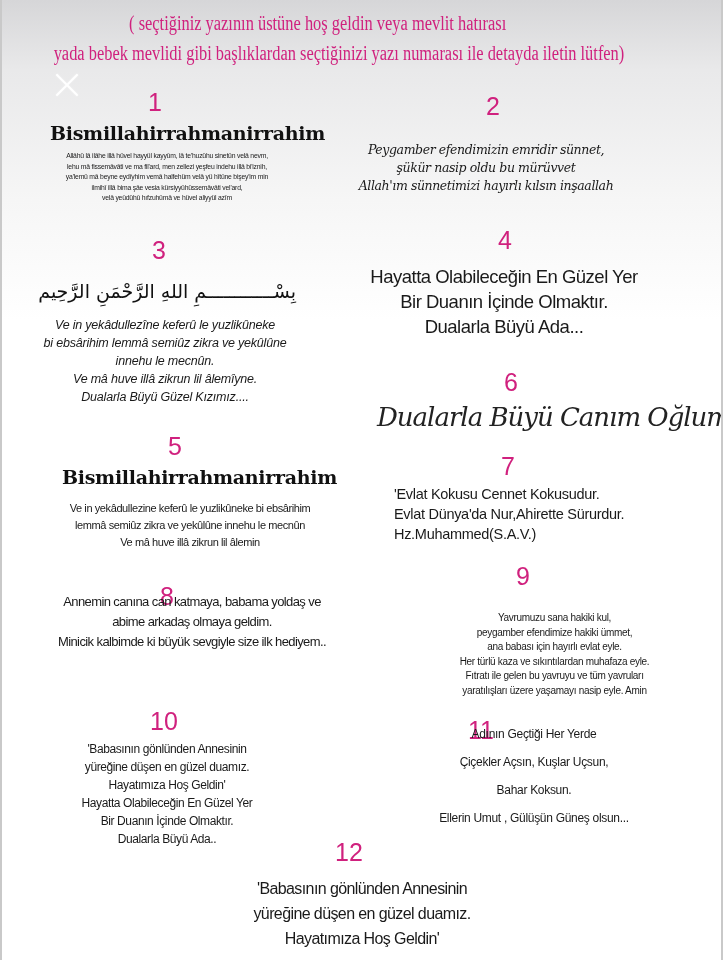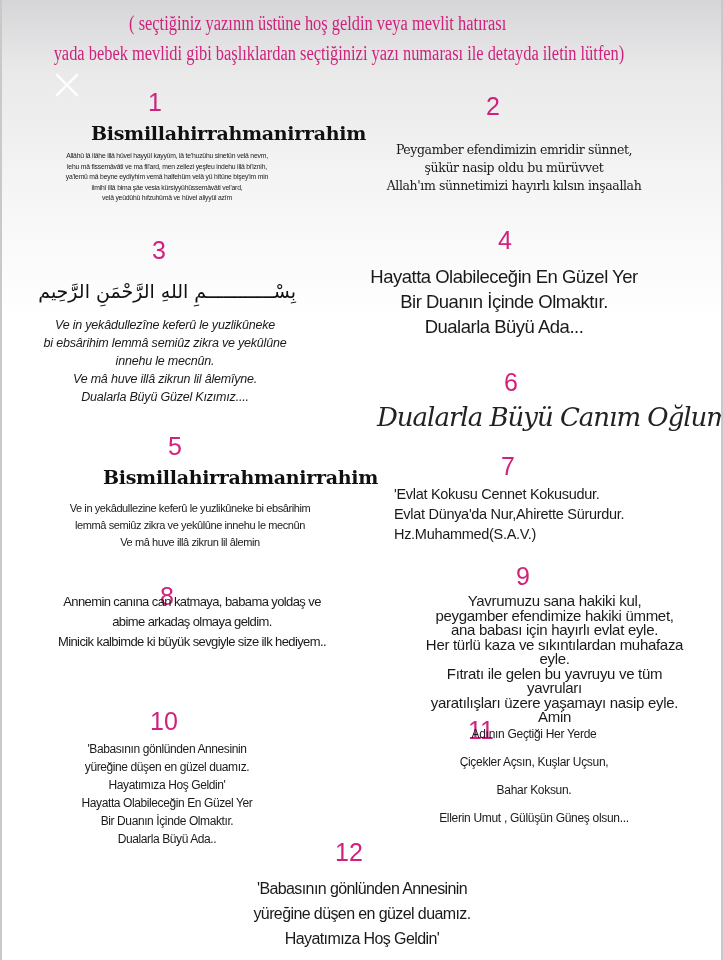--- a/index.html
+++ b/index.html
@@ -47,21 +47,20 @@
     white-space: pre-line;
   }
   .title-b {
     position: absolute;
     font-family: "DejaVu Serif", serif;
     font-weight: bold;
     font-size: 18px;
     color: #111;
     white-space: nowrap;
     letter-spacing: -0.3px;
-    margin-left: 41px;
   }
   .script {
     position: absolute;
     font-family: "DejaVu Serif", serif;
     font-style: italic;
     font-size: 26px;
     color: #222;
     white-space: nowrap;
     letter-spacing: -1px;
   }
@@ -89,21 +88,21 @@
   <div class="title-b" style="left:48px; top:122px; font-size:19px;">Bismillahirrahmanirrahim</div>
   <div class="txt" style="left:40px; top:151px; width:250px; font-size:6.8px; line-height:10.5px; letter-spacing:-0.2px;">Allâhü lâ ilâhe illâ hüvel hayyül kayyûm, lâ te'huzühu sinetün velâ nevm,
 lehu mâ fissemâvâti ve ma fil'ard, men zellezi yeşfeu indehu illâ bi'iznih,
 ya'lemü mâ beyne eydîyhim vemâ halfehüm velâ yü hîtûne bişey'im min
 ilmihî illâ bima şâe vesia kürsiyyühüssemâvâti vel'ard,
 velâ yeûdühû hıfzuhümâ ve hüvel aliyyül azîm</div>
 </div>
 
 <div>
   <div class="num" style="left:484px; top:92px;">2</div>
-  <div class="txt" style="left:352px; top:141px; width:320px; font-family:'DejaVu Serif',serif; font-size:12.5px; line-height:18px; letter-spacing:-0.4px;">Peygamber efendimizin emridir sünnet,
+  <div class="txt" style="left:324px; top:141px; width:320px; font-family:'DejaVu Serif',serif; font-size:12.5px; line-height:18px; letter-spacing:-0.4px;font-style:italic;">Peygamber efendimizin emridir sünnet,
 şükür nasip oldu bu mürüvvet
 Allah'ım sünnetimizi hayırlı kılsın inşaallah</div>
 </div>
 
 <div>
   <div class="num" style="left:150px; top:236px;">3</div>
   <div class="arabic" style="left:44px; top:280px; width:250px; text-align:center;">بِسْــــــــــــمِ اللهِ الرَّحْمَنِ الرَّحِيم</div>
   <div class="txt" style="left:18px; top:316px; width:290px; font-style:italic; font-size:12.5px; line-height:18px; letter-spacing:-0.2px;">Ve in yekâdullezîne keferû le yuzlikûneke
 bi ebsârihim  lemmâ semiûz zikra ve yekûlûne
 innehu le mecnûn.
@@ -140,21 +139,21 @@
 
 <div>
   <div class="num" style="left:158px; top:582px;">8</div>
   <div class="txt" style="left:30px; top:592px; width:320px; font-size:13px; line-height:20px; letter-spacing:-0.6px;">Annemin canına can katmaya, babama yoldaş ve
 abime arkadaş olmaya geldim.
 Minicik kalbimde ki büyük sevgiyle size ilk hediyem..</div>
 </div>
 
 <div>
   <div class="num" style="left:514px; top:562px;">9</div>
-  <div class="txt" style="left:420px; top:594px; width:265px; font-size:15px; line-height:14.5px; letter-spacing:-0.3px;">Yavrumuzu sana hakiki kul,
+  <div class="txt" style="left:420px; top:611px; width:265px; font-size:10px; line-height:14.5px; letter-spacing:-0.3px;">Yavrumuzu sana hakiki kul,
 peygamber efendimize hakiki ümmet,
 ana babası için hayırlı evlat eyle.
 Her türlü kaza ve sıkıntılardan muhafaza eyle.
 Fıtratı ile gelen bu yavruyu ve tüm yavruları
 yaratılışları üzere yaşamayı nasip eyle. Amin</div>
 </div>
 
 <div>
   <div class="num" style="left:148px; top:707px;">10</div>
   <div class="txt" style="left:40px; top:740px; width:250px; font-size:12px; line-height:18px; letter-spacing:-0.4px;">'Babasının gönlünden Annesinin

